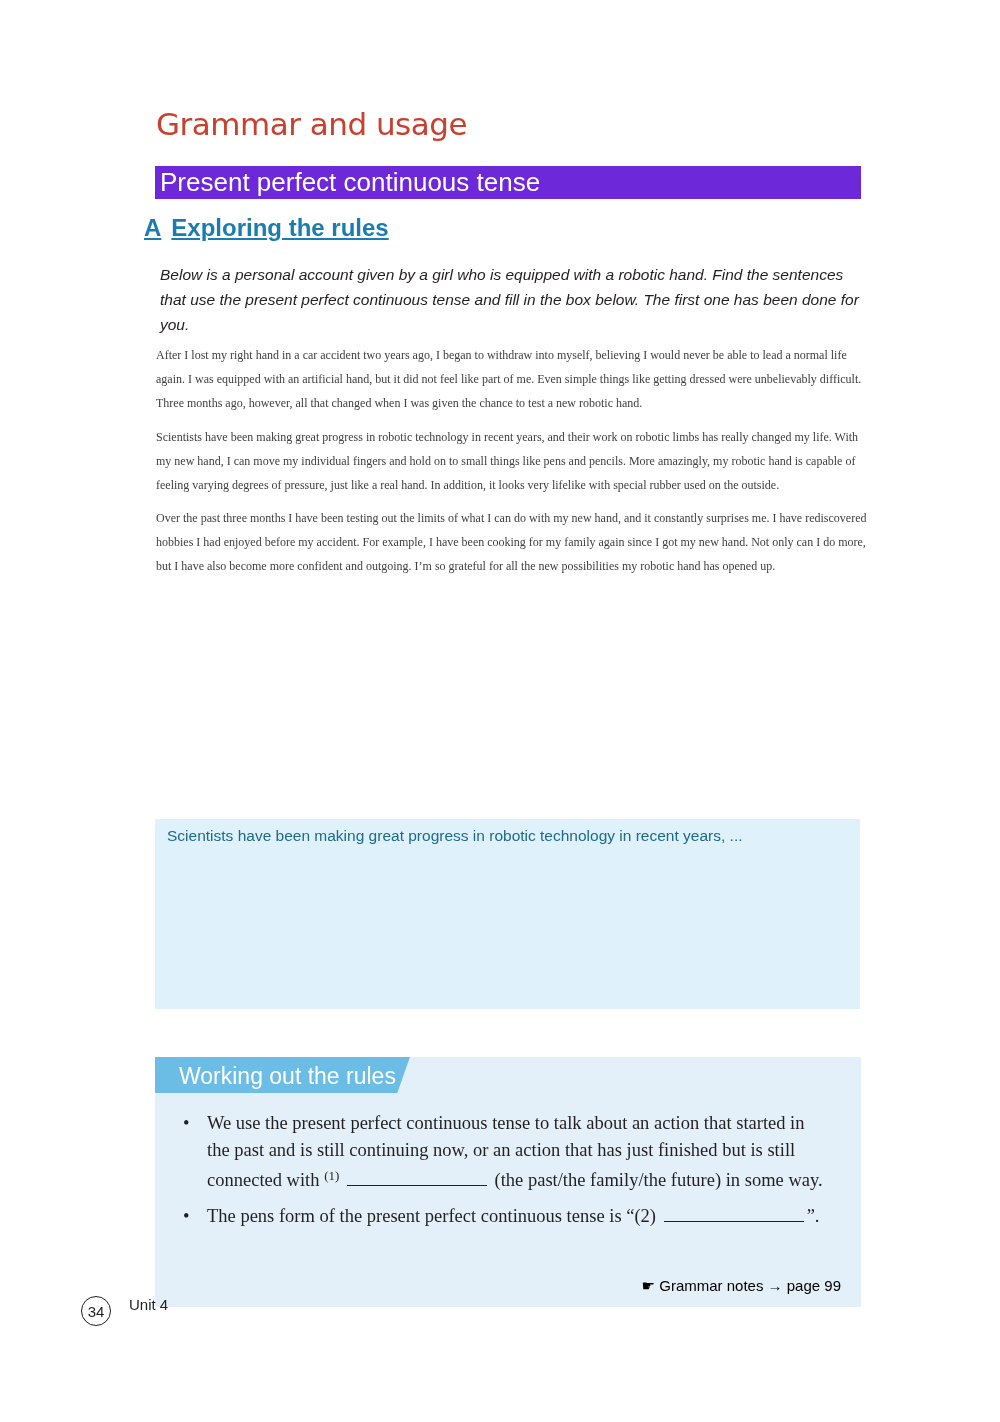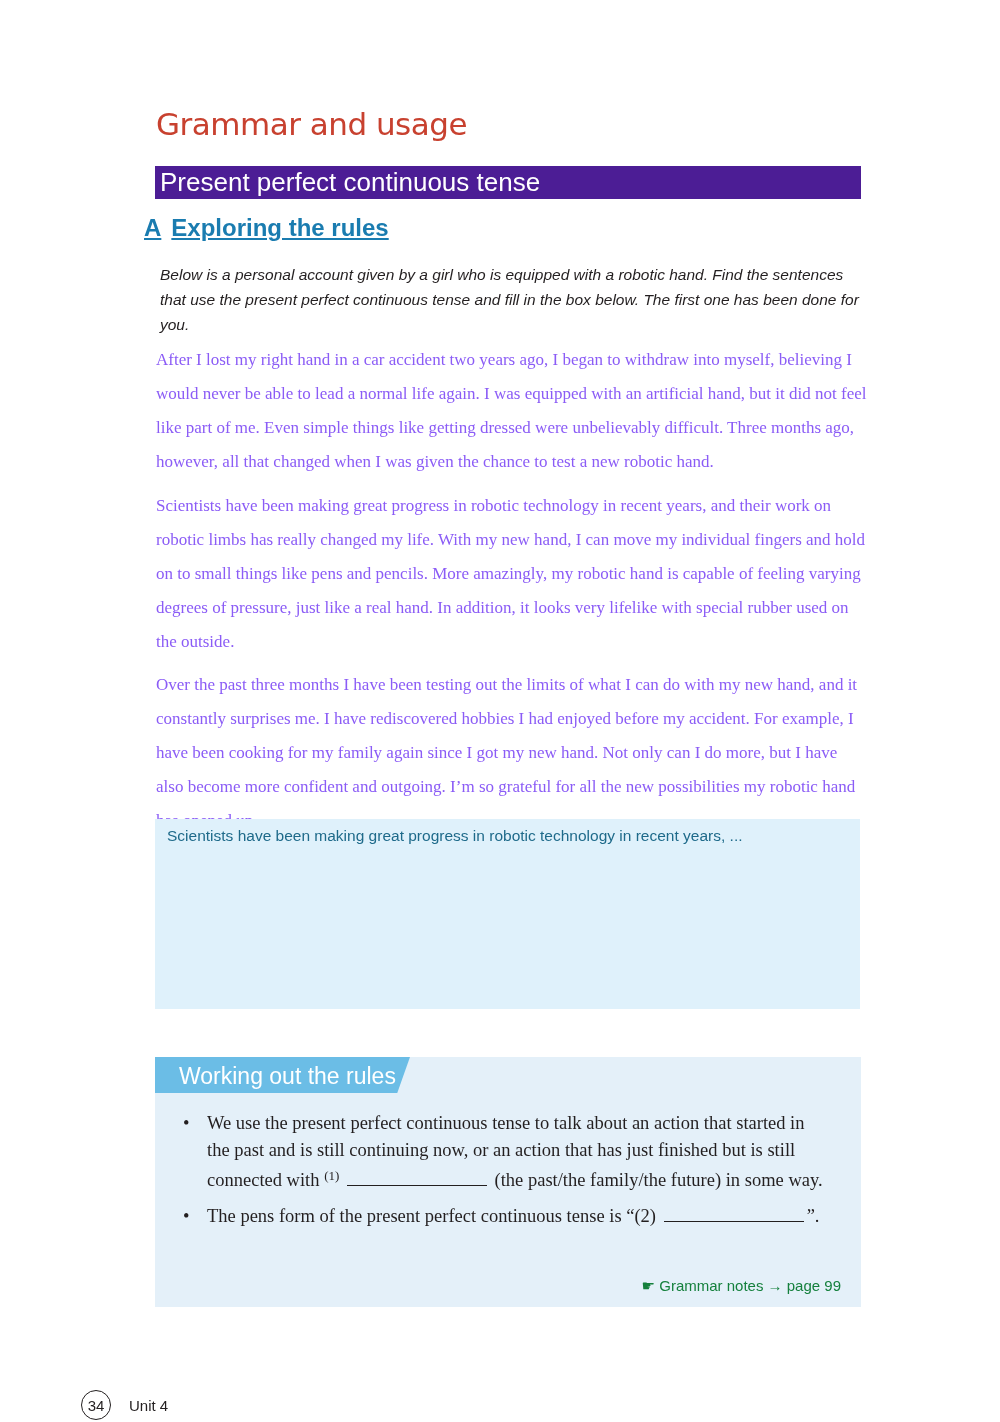--- a/index.html
+++ b/index.html
@@ -22,21 +22,21 @@
       color: #c8412f;
       letter-spacing: -0.5px;
       margin: 0;
     }
     .topic-bar {
       position: absolute;
       left: 155px;
       top: 166px;
       width: 706px;
       height: 33px;
-      background: #4c1d95;
+      background: #6d28d9;
       color: #ffffff;
       font-family: "Liberation Sans", sans-serif;
       font-size: 26px;
       line-height: 32px;
       padding-left: 5px;
       box-sizing: border-box;
     }
     .section-heading {
       position: absolute;
       left: 144px;
@@ -62,23 +62,23 @@
     }
     .passage {
       position: absolute;
       left: 156px;
       top: 343px;
       width: 712px;
     }
     .passage p {
       margin: 0 0 9.5px 0;
       font-family: "Liberation Serif", serif;
-      font-size: 17px;
-      line-height: 34px;
-      color: #8b5cf6;
+      font-size: 12px;
+      line-height: 24px;
+      color: #404040;
     }
     .answer-box {
       position: absolute;
       left: 155px;
       top: 819px;
       width: 705px;
       height: 190px;
       background: #dff1fb;
       box-sizing: border-box;
       padding: 6px 12px;
@@ -143,28 +143,28 @@
       vertical-align: baseline;
       margin: 0 3px;
     }
     .sup { font-size: 13px; vertical-align: 6px; }
     .grammar-notes {
       position: absolute;
       right: 20px;
       bottom: 12px;
       font-family: "Liberation Sans", sans-serif;
       font-size: 15px;
-      color: #15803d;
+      color: #000000;
     }
     .footer {
       position: absolute;
       left: 81px;
-      top: 1390px;
+      top: 1296px;
       display: flex;
-      align-items: center;
+      align-items: flex-start;
       font-family: "Liberation Sans", sans-serif;
       font-size: 15px;
       color: #231f20;
     }
     .page-num {
       width: 30px;
       height: 30px;
       border: 1px solid #231f20;
       border-radius: 50%;
       display: flex;

